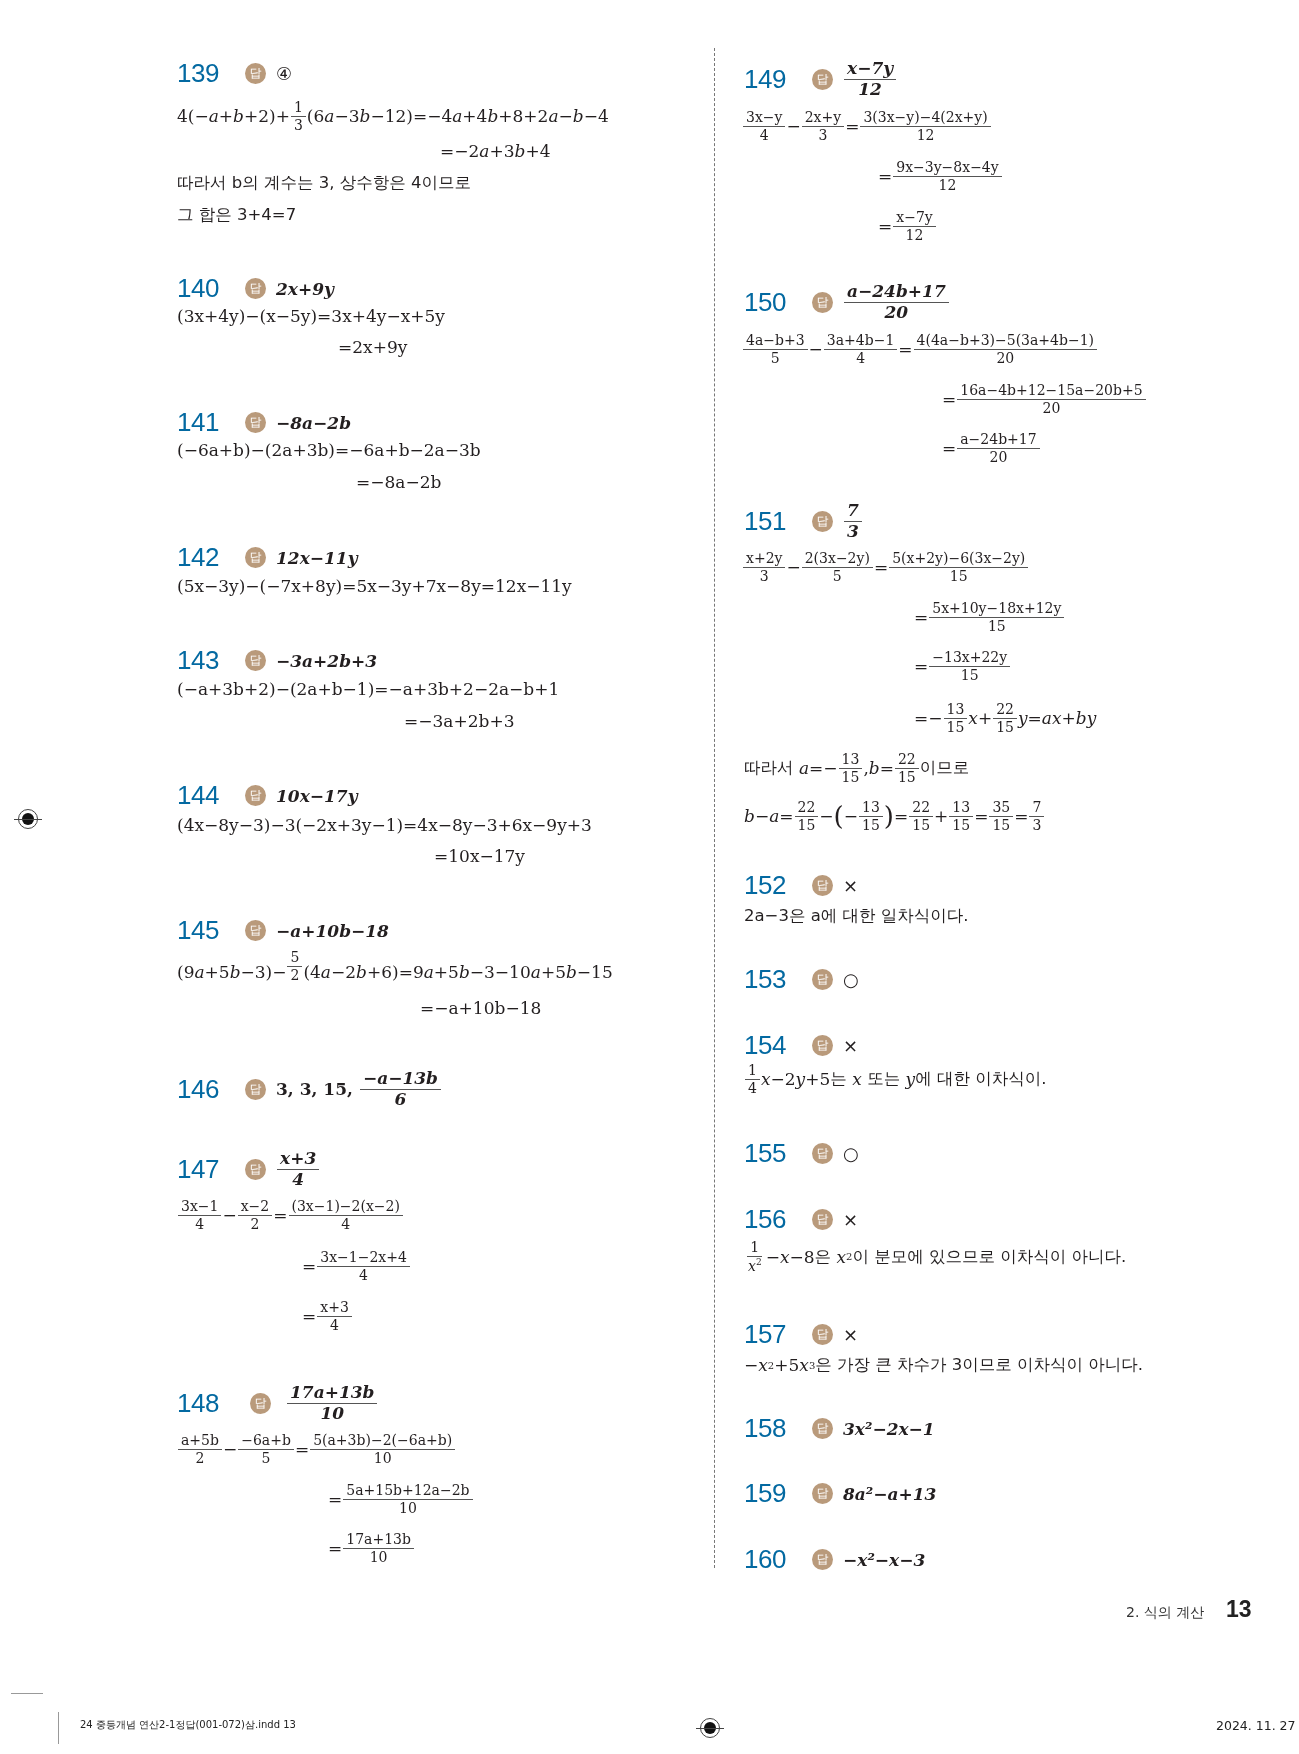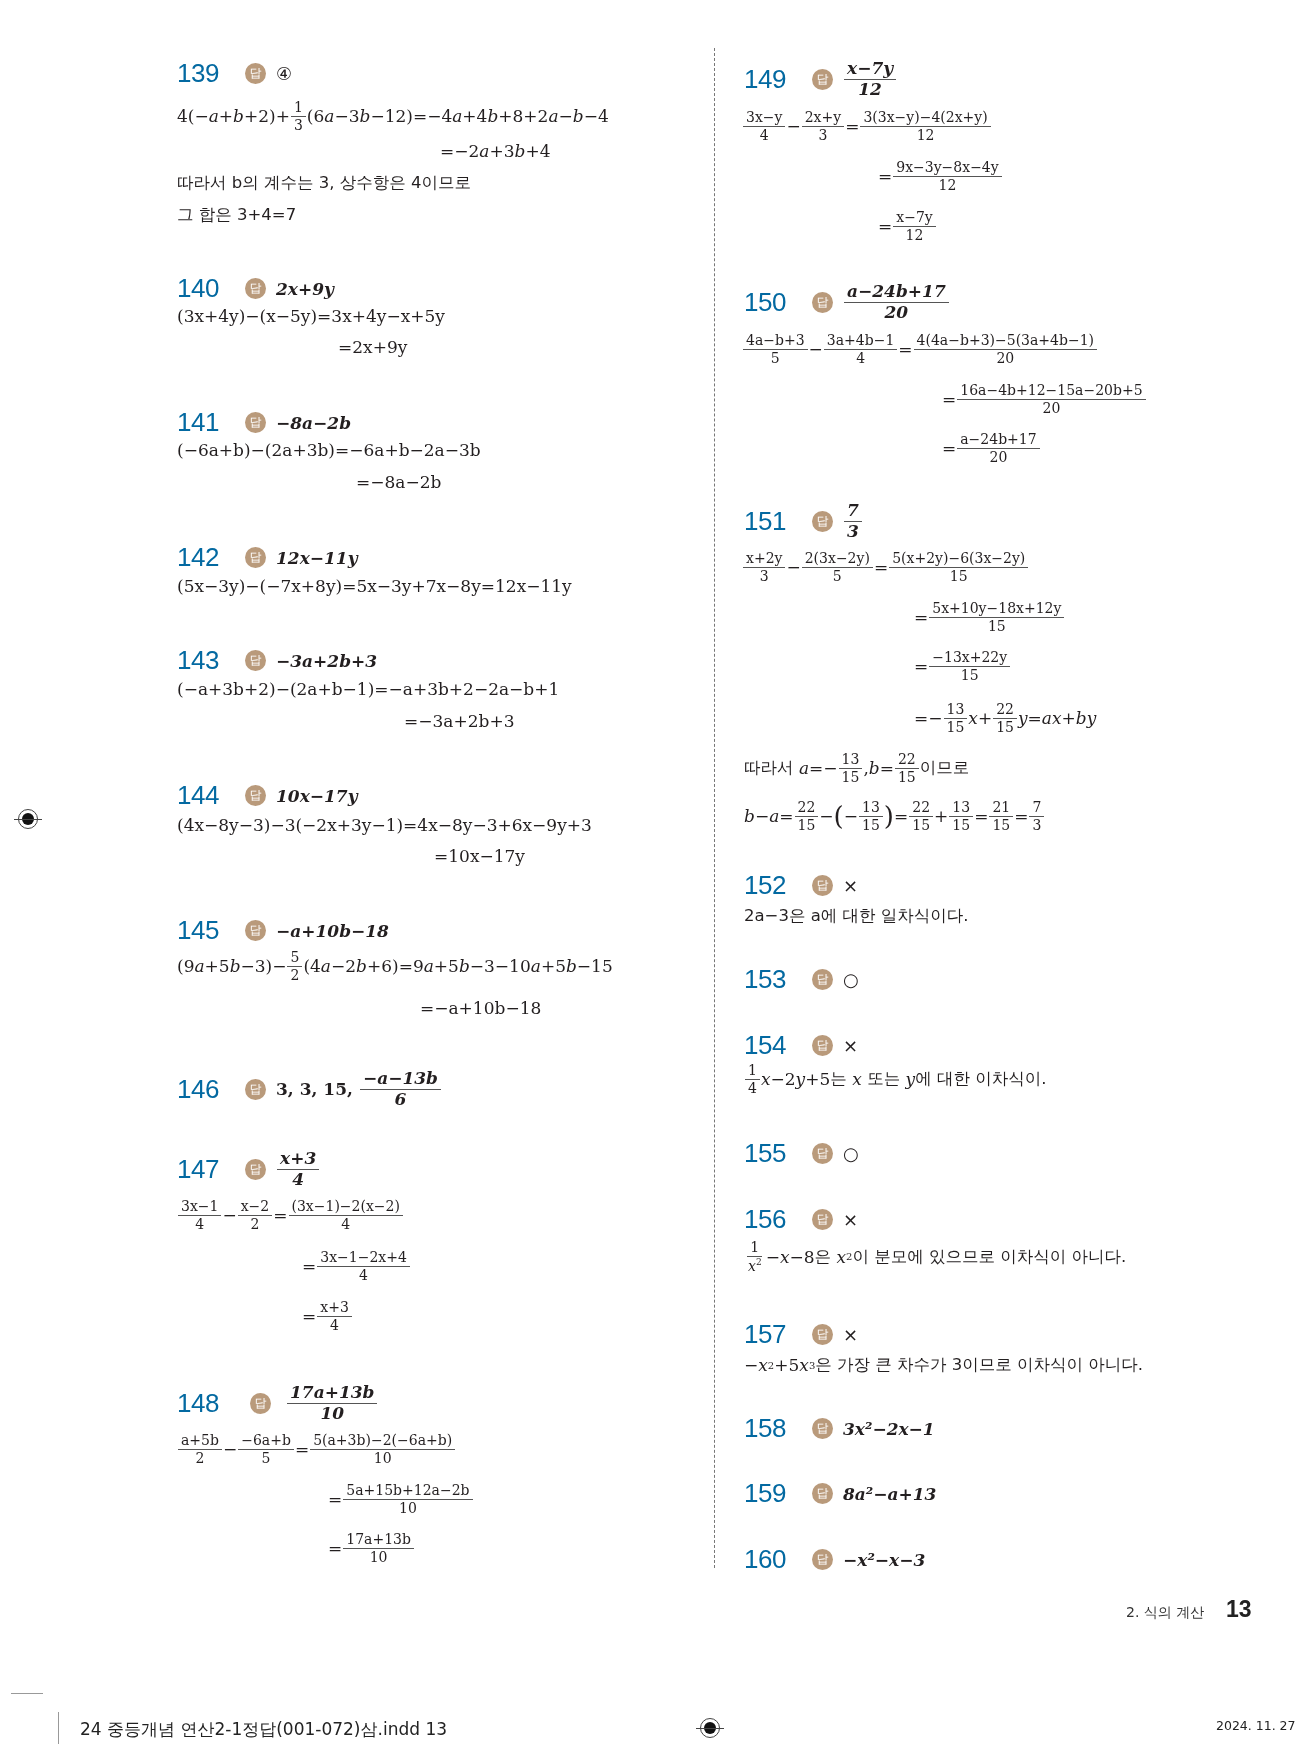--- a/index.html
+++ b/index.html
@@ -13,21 +13,21 @@
   .ans.plain { font-style:normal; font-weight:normal; font-family:"DejaVu Sans", sans-serif; font-size:18px; }
   .line { position:absolute; font-size:17px; white-space:nowrap; display:flex; align-items:center; }
   .txt { font-family:"DejaVu Sans", sans-serif; font-size:16.5px; }
   .frac { display:inline-flex; flex-direction:column; align-items:center; vertical-align:middle; margin:0 1px; line-height:1.05; }
   .frac .n { padding:0 3px 1px; border-bottom:1.2px solid #555; }
   .frac .d { padding:1px 3px 0; }
   .frac.sm { font-size:14px; }
   .divider { position:absolute; left:714px; top:48px; height:1520px; border-left:1.3px dashed #777; }
   .footer-sec { position:absolute; left:1126px; top:1604px; font-family:"DejaVu Sans", sans-serif; font-size:14px; color:#333; }
   .footer-pg { position:absolute; left:1226px; top:1596px; font-family:"Liberation Sans", sans-serif; font-weight:bold; font-size:23px; color:#222; }
-  .slug { position:absolute; left:80px; top:1718px; font-family:"DejaVu Sans", sans-serif; font-size:17px; color:#222; }
+  .slug { position:absolute; left:80px; top:1718px; font-family:"DejaVu Sans", sans-serif; font-size:10px; color:#222; }
   .slug-date { position:absolute; left:1216px; top:1718px; font-family:"DejaVu Sans", sans-serif; font-size:12.5px; color:#222; }
   .reg { position:absolute; width:18px; height:18px; border-radius:50%; border:1px solid #444; }
   .reg::before { content:""; position:absolute; left:3px; top:3px; width:12px; height:12px; border-radius:50%; background:#111; }
   .reg::after { content:""; position:absolute; left:-5px; top:8.5px; width:28px; height:1px; background:#444; }
   .crop-h { position:absolute; left:11px; top:1693px; width:32px; border-top:1px solid #999; }
   .crop-v { position:absolute; left:58px; top:1712px; height:32px; border-left:1px solid #999; }
 </style>
 </head>
 <body>
 
@@ -85,21 +85,21 @@
   <span class="ans">10x−17y</span>
 </div>
 <div class="line" style="left:177px;top:815px;">(4x−8y−3)−3(−2x+3y−1)=4x−8y−3+6x−9y+3</div>
 <div class="line" style="left:434px;top:846px;">=10x−17y</div>
 
 <div class="prob-head" style="left:177px;top:915px;">
   <span class="pnum">145</span>
   <span class="badge">답</span>
   <span class="ans">−a+10b−18</span>
 </div>
-<div class="line" style="left:177px;top:950px;">
+<div class="line" style="left:177px;top:950px;align-items:flex-end;">
   <span>(9<i>a</i>+5<i>b</i>−3)−</span>
   <span class="frac sm">
       <span class="n">5</span>
       <span class="d">2</span>
     </span>
   <span>(4<i>a</i>−2<i>b</i>+6)=9<i>a</i>+5<i>b</i>−3−10<i>a</i>+5<i>b</i>−15</span>
 </div>
 <div class="line" style="left:420px;top:998px;">=−a+10b−18</div>
 
 <div class="prob-head" style="left:177px;top:1070px;">
@@ -325,21 +325,21 @@
     </span>−<span style="font-size:26px;">(</span>−<span class="frac sm">
       <span class="n">13</span>
       <span class="d">15</span>
     </span><span style="font-size:26px;">)</span>=<span class="frac sm">
       <span class="n">22</span>
       <span class="d">15</span>
     </span>+<span class="frac sm">
       <span class="n">13</span>
       <span class="d">15</span>
     </span>=<span class="frac sm">
-      <span class="n">21</span>
+      <span class="n">35</span>
       <span class="d">15</span>
     </span>=<span class="frac sm">
       <span class="n">7</span>
       <span class="d">3</span>
     </span>
 </div>
 
 <div class="prob-head" style="left:744px;top:870px;">
   <span class="pnum">152</span>
   <span class="badge">답</span>

